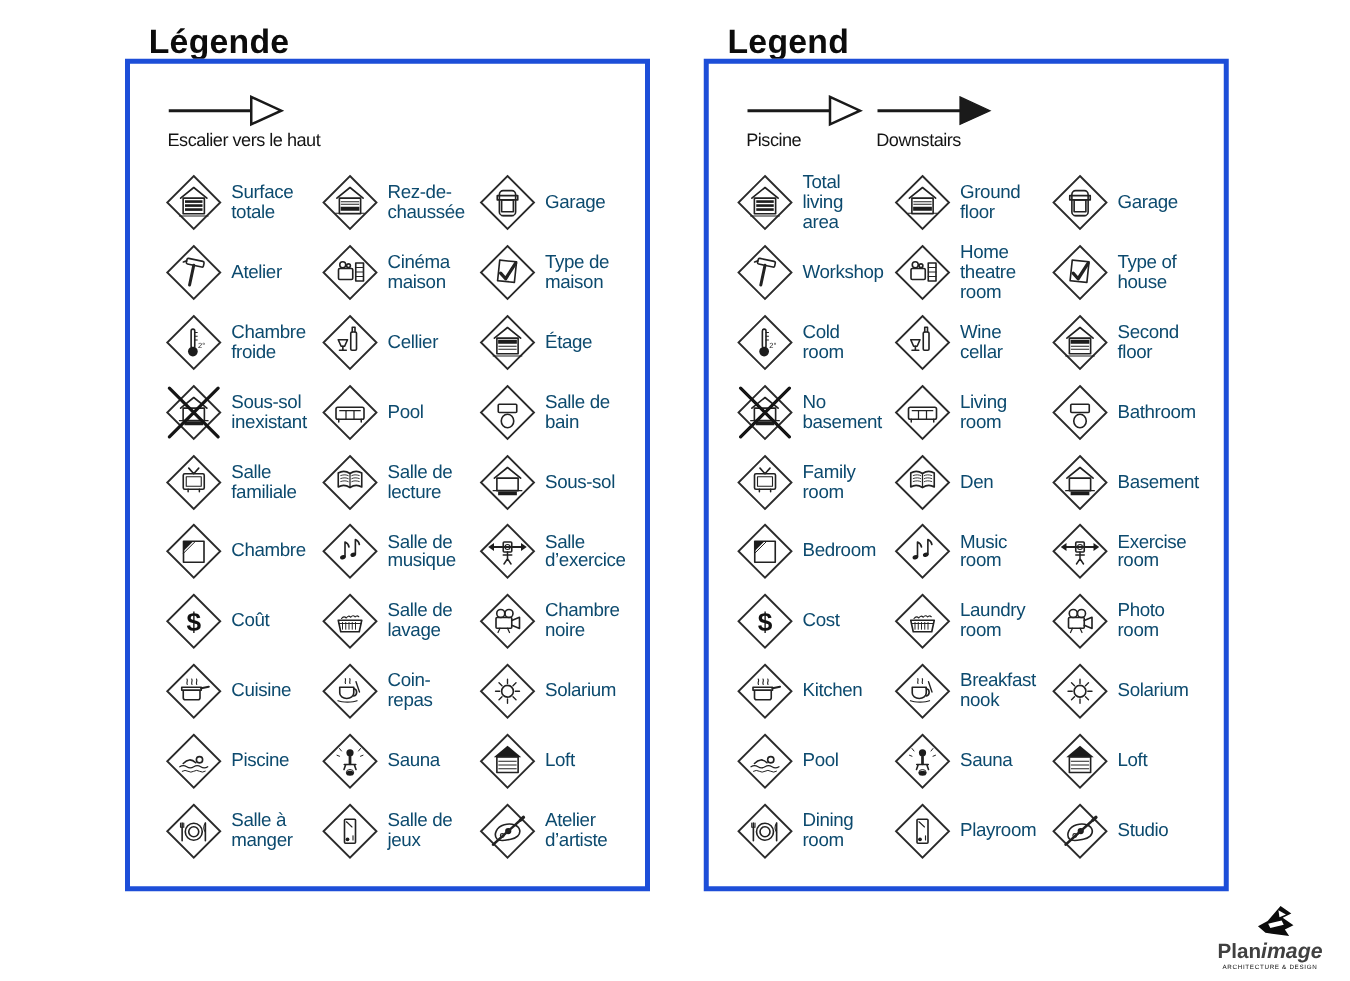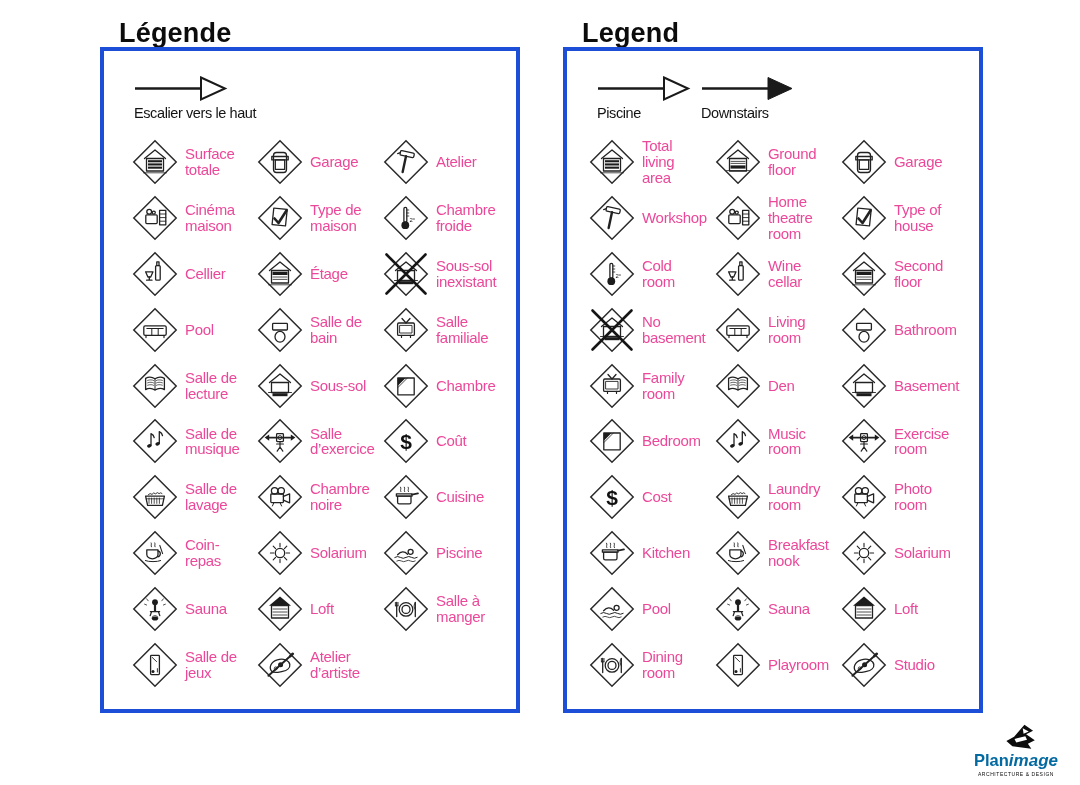--- a/index.html
+++ b/index.html
@@ -38,26 +38,26 @@
   .panel-en .grid{padding-left:22px;grid-template-columns:126px 126px 150px}
   .cell{display:flex;align-items:center;gap:7px}
   .icon-wrap{width:46px;height:46px;flex:0 0 46px;display:block}
   .glyph{width:46px;height:46px;display:block}
   .dia{fill:#ffffff;stroke:#2b2b2b;stroke-width:1.5}
   .ink{stroke:#222222;fill:none;stroke-width:1.3;stroke-linecap:round;stroke-linejoin:round}
   .ink .f{fill:#1c1c1c;stroke:none}
   .ink text{stroke:none;fill:#111111;font-family:"Liberation Sans",sans-serif}
   .cell-label{
     font-size:15px;line-height:1.06;letter-spacing:-.3px;
-    white-space:pre-line;color:#ec4899;
+    white-space:pre-line;color:#0c4a6e;
   }
   
   .logo{position:absolute;right:6px;bottom:8px;width:116px;text-align:center}
   .logo-bird{display:block;margin:0 auto -2px 44px}
-  .brand{font-size:16.5px;font-weight:900;color:#0369a1;line-height:1.05;white-space:nowrap}
+  .brand{font-size:16.5px;font-weight:900;color:#404040;line-height:1.05;white-space:nowrap}
   .brand .it{font-style:italic;font-weight:700;font-size:17px}
   .tagline{font-size:5px;letter-spacing:.55px;color:#0b0b0b;margin-top:1px;white-space:nowrap}
 </style>
 </head>
 <body>
 
 <section class="panel panel-fr">
   <h1 class="panel-title">Légende</h1>
   <div class="panel-box">
     <div class="arrows">
@@ -79,20 +79,36 @@
                 <rect x="14.5" y="19.5" width="17" height="12.5"></rect>
                 <rect class="f" x="16" y="21.2" width="14" height="2.1"></rect>
                 <rect class="f" x="16" y="24.4" width="14" height="2.1"></rect>
                 <rect class="f" x="16" y="27.6" width="14" height="2.1"></rect>
                 <path d="M11.5 33.8 H34.5" stroke-width="0.8"></path>
               </g>
             </svg>
           </span>
           <span class="cell-label">Surface
 totale</span>
+        </div>
+        <div class="cell">
+          <span class="icon-wrap">
+            <svg class="glyph" viewBox="0 0 46 46" aria-hidden="true">
+              <path class="dia" d="M23 1.8 L44.2 23 L23 44.2 L1.8 23 Z"></path>
+              <g class="ink">
+                <path d="M12.5 19.5 L23 11 L33.5 19.5"></path>
+                <rect x="14.5" y="19.5" width="17" height="12.5"></rect>
+                <path d="M16 22.4 H30 M16 24.4 H30" stroke-width="0.8"></path>
+                <rect class="f" x="15.5" y="26.4" width="15" height="3.2"></rect>
+                <path d="M11.5 31.6 H34.5" stroke-width="0.8"></path>
+              </g>
+            </svg>
+          </span>
+          <span class="cell-label">Rez-de-
+chaussée</span>
         </div>
         <div class="cell">
           <span class="icon-wrap">
             <svg class="glyph" viewBox="0 0 46 46" aria-hidden="true">
               <path class="dia" d="M23 1.8 L44.2 23 L23 44.2 L1.8 23 Z"></path>
               <g class="ink">
                 <rect x="16.5" y="13.5" width="13" height="20" rx="3"></rect>
                 <rect x="14.8" y="17.5" width="16.4" height="3.4"></rect>
                 <rect x="18.3" y="20.9" width="9.4" height="9.5"></rect>
                 <path d="M18.3 33.5 h9.4" stroke-width="0.9"></path>

